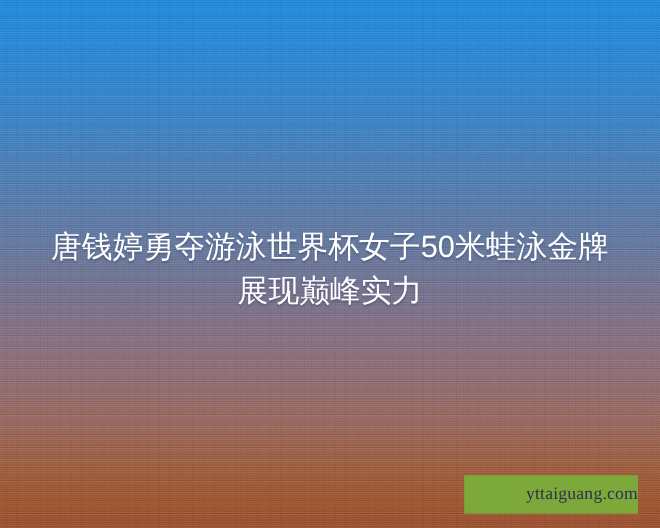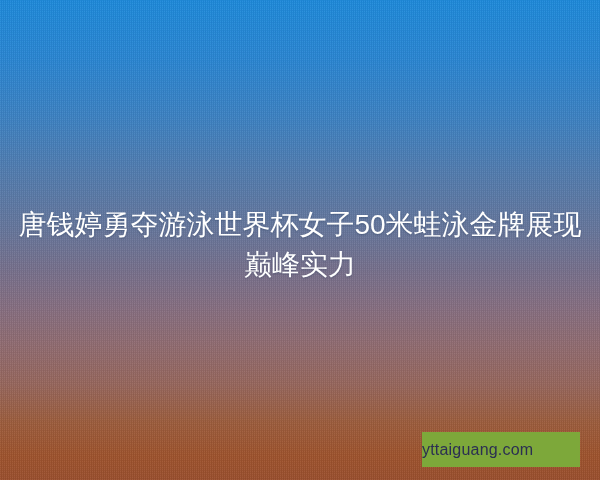--- a/index.html
+++ b/index.html
@@ -59,21 +59,21 @@
       repeating-linear-gradient(113deg, rgba(255,255,255,0.4) 0 1px, rgba(0,0,0,0.4) 1px 2px);
     background-size: 2px 2px, 2px 2px;
   }
 
   
   .headline {
     position: absolute;
     left: 0;
     top: 205px;
     width: 600px;
-    padding: 0 16px;
+    padding: 0 44px;
     box-sizing: border-box;
     text-align: center;
     color: #ffffff;
     font-size: 28px;
     line-height: 40px;
     font-weight: 400;
     letter-spacing: 0px;
     text-shadow: 0 1px 2px rgba(30,50,80,0.35);
     white-space: normal;
     z-index: 3;
@@ -82,22 +82,23 @@
   
   .watermark {
     position: absolute;
     left: 422px;
     top: 432px;
     width: 158px;
     height: 35px;
     background: #7da83a;
     display: flex;
     align-items: center;
-    justify-content: flex-start;
+    justify-content: flex-end;
     z-index: 4;
+    font-family: Liberation Serif, serif;
   }
   .watermark-text {
     color: #2b2f52;
     font-size: 16px;
     line-height: 1;
     font-weight: 400;
     letter-spacing: 0.2px;
     white-space: nowrap;
   }
 </style>

